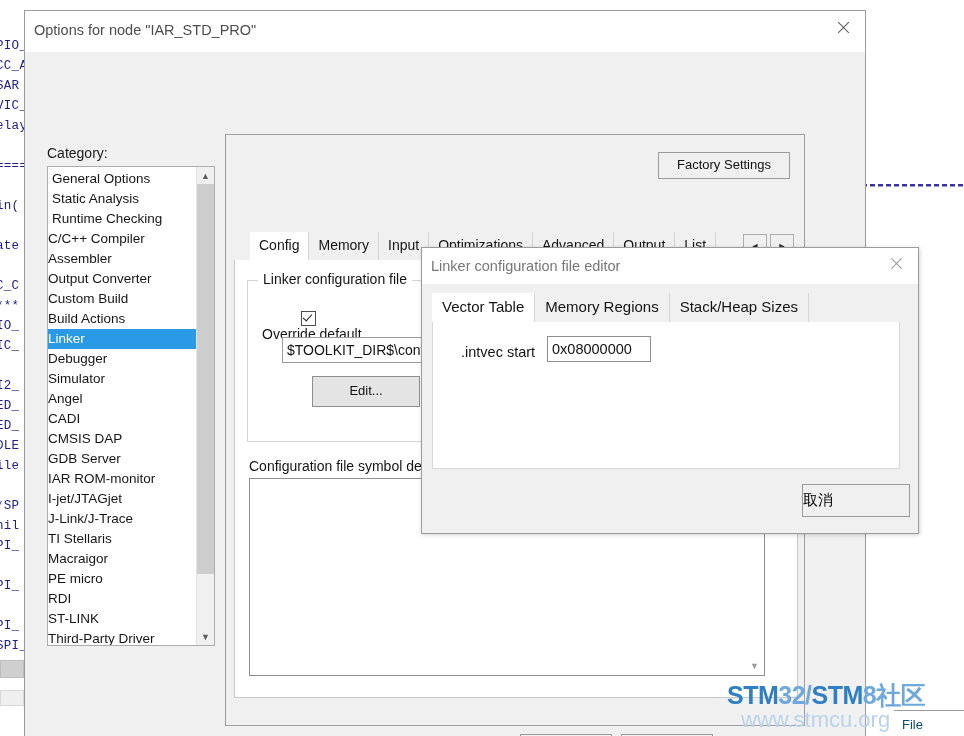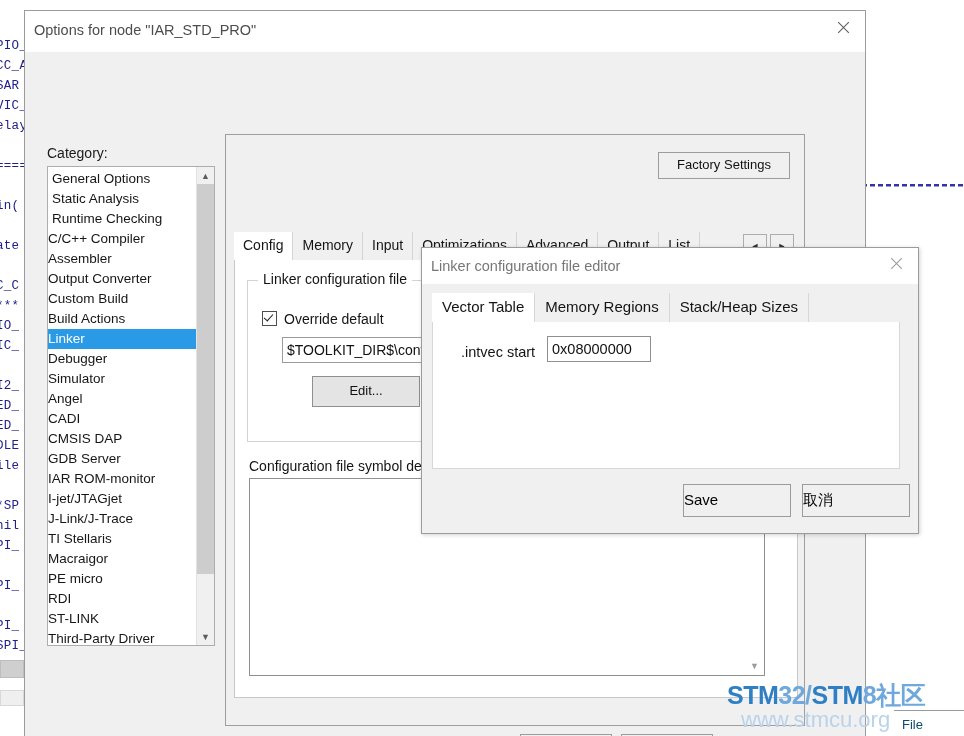--- a/index.html
+++ b/index.html
@@ -353,21 +353,22 @@
     padding: 0 5px;
     font-size: 14px;
     color: #141414;
     white-space: nowrap;
   }
   .chk-row {
     position: absolute;
     left: 14px;
     top: 30px;
     display: flex;
-    align-items: flex-start;
+    align-items: center;
+    flex-direction: column;
   }
   .chkbox {
     width: 13px;
     height: 13px;
     border: 1px solid #4d4d4d;
     background: #fff;
     position: relative;
     margin-right: 7px;
   }
   .chkbox:after {
@@ -658,21 +659,21 @@
           <div class="thumb"></div>
           <div class="arr bot">▼</div>
         </div>
       </div>
 
       <div class="pane">
 
         <div class="btn btn-factory">Factory Settings</div>
 
         <div class="tabstrip clearfix">
-          <div id="tabs-host" style="float:left;">
+          <div id="tabs-host" style="float:left;margin-left:16px;">
               <div class="tab active">Config</div>
               <div class="tab">Memory</div>
               <div class="tab">Input</div>
               <div class="tab">Optimizations</div>
               <div class="tab">Advanced</div>
               <div class="tab">Output</div>
               <div class="tab">List</div>
             </div>
           <div class="tab-nav">
             <div>◄</div>
@@ -725,21 +726,20 @@
         <div class="ed-tab active">Vector Table</div>
         <div class="ed-tab">Memory Regions</div>
         <div class="ed-tab">Stack/Heap Sizes</div>
       </div>
 
     <div class="ed-page">
       <div class="intvec-label">.intvec start</div>
       <div class="intvec-input">0x08000000</div>
     </div>
 
-    <div class="btn-save">Save</div>
     <div class="btn-quxiao">取消</div>
   </div>
 
   <div class="watermark">
     <div class="wm-line1">
       <span class="b">STM</span><span>32/</span><span class="b">STM</span><span>8社区</span>
     </div>
     <div class="wm-line2">www.stmcu.org</div>
   </div>
 

